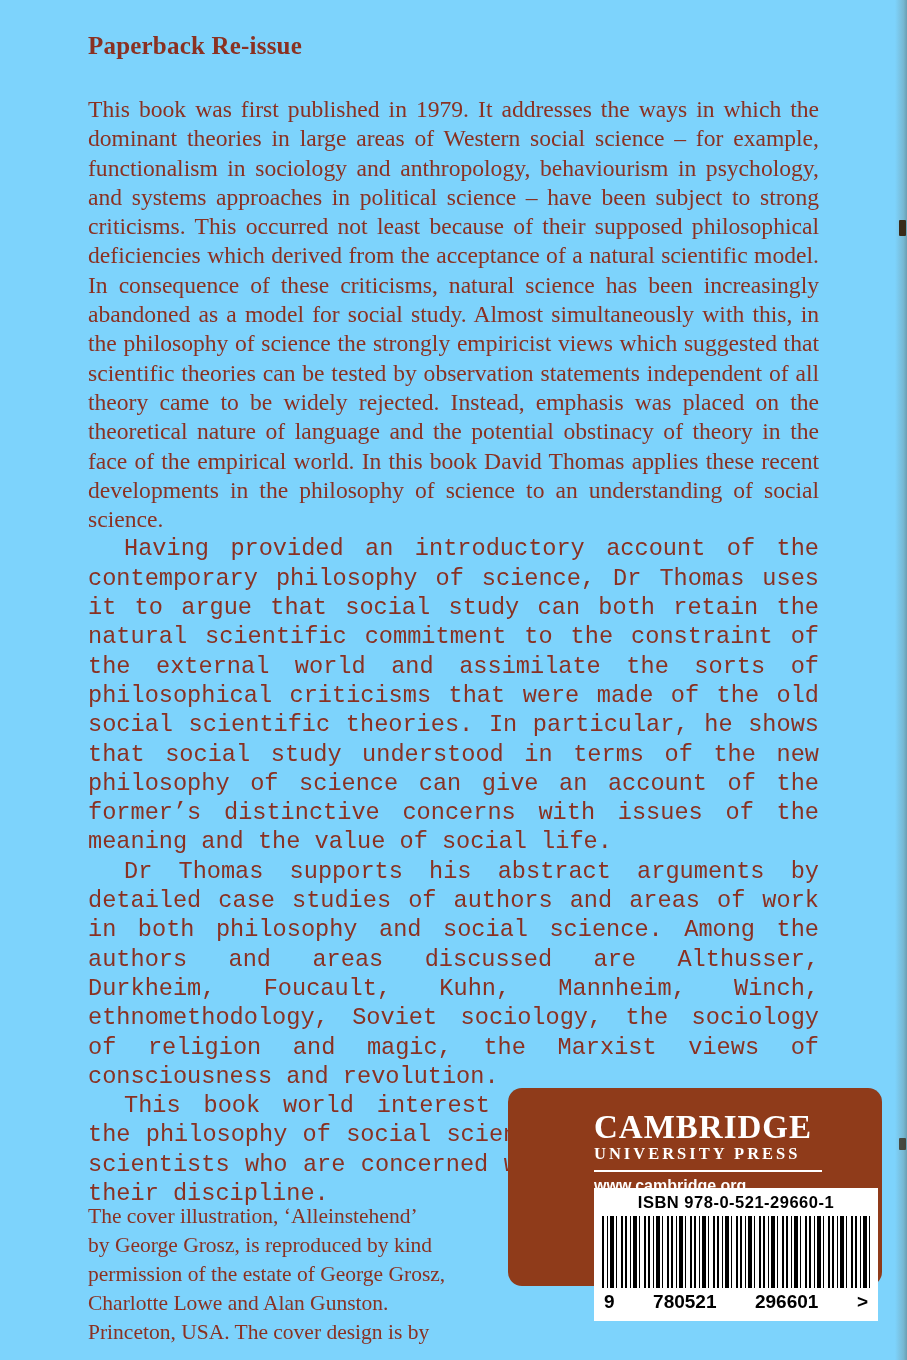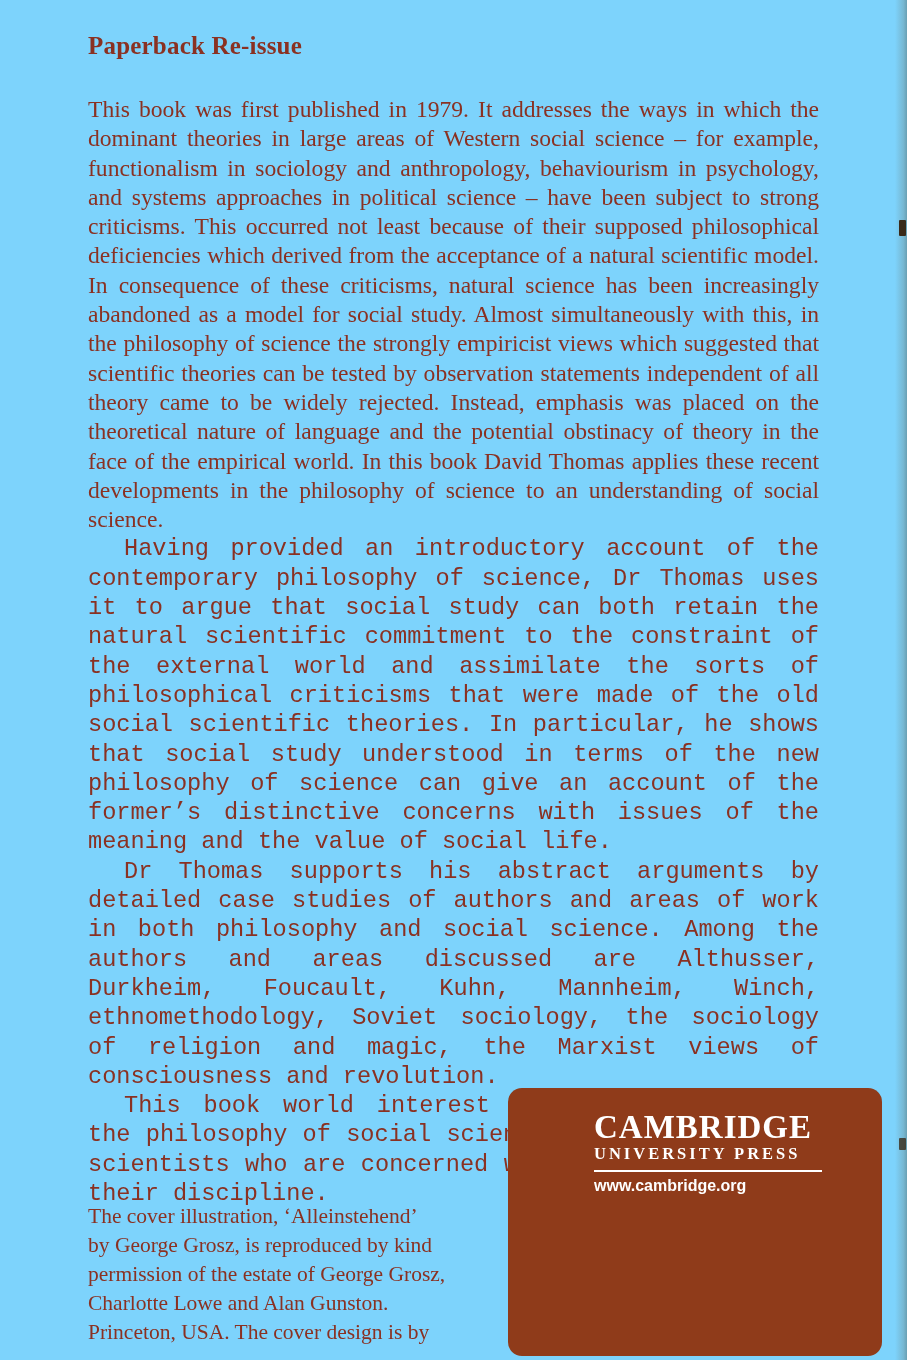--- a/index.html
+++ b/index.html
@@ -42,21 +42,21 @@
     line-height: 29px;
     margin-top: 24px;
   }
   .credit div { white-space: nowrap; }
 
   .publisher-panel {
     position: absolute;
     left: 508px;
     top: 1088px;
     width: 374px;
-    height: 268px;
+    height: 198px;
     background: #8f3b1a;
     border-radius: 14px;
     box-sizing: border-box;
     padding: 22px 0 0 86px;
   }
   .press-name {
     color: #ffffff;
     font-family: "Liberation Serif", serif;
     font-weight: bold;
     font-size: 33px;
@@ -172,19 +172,29 @@
     <div>Charlotte Lowe and Alan Gunston.</div>
     <div>Princeton, USA. The cover design is by</div>
   </div>
 
   <div class="publisher-panel">
     <div class="press-name">CAMBRIDGE</div>
     <div class="press-sub">UNIVERSITY PRESS</div>
     <div class="press-divider"></div>
     <div class="press-url">www.cambridge.org</div>
 
+    <div class="barcode-box">
+      <div class="isbn-label">ISBN 978-0-521-29660-1</div>
+      <div class="barcode-bars"></div>
+      <div class="isbn-number">
+        <span>9</span>
+        <span>780521</span>
+        <span>296601</span>
+        <span>&gt;</span>
+      </div>
+    </div>
   </div>
 
   <div class="page-edge"></div>
   <div class="edge-mark m1"></div>
   <div class="edge-mark m2"></div>
 
 </div>
 
 </body></html>

